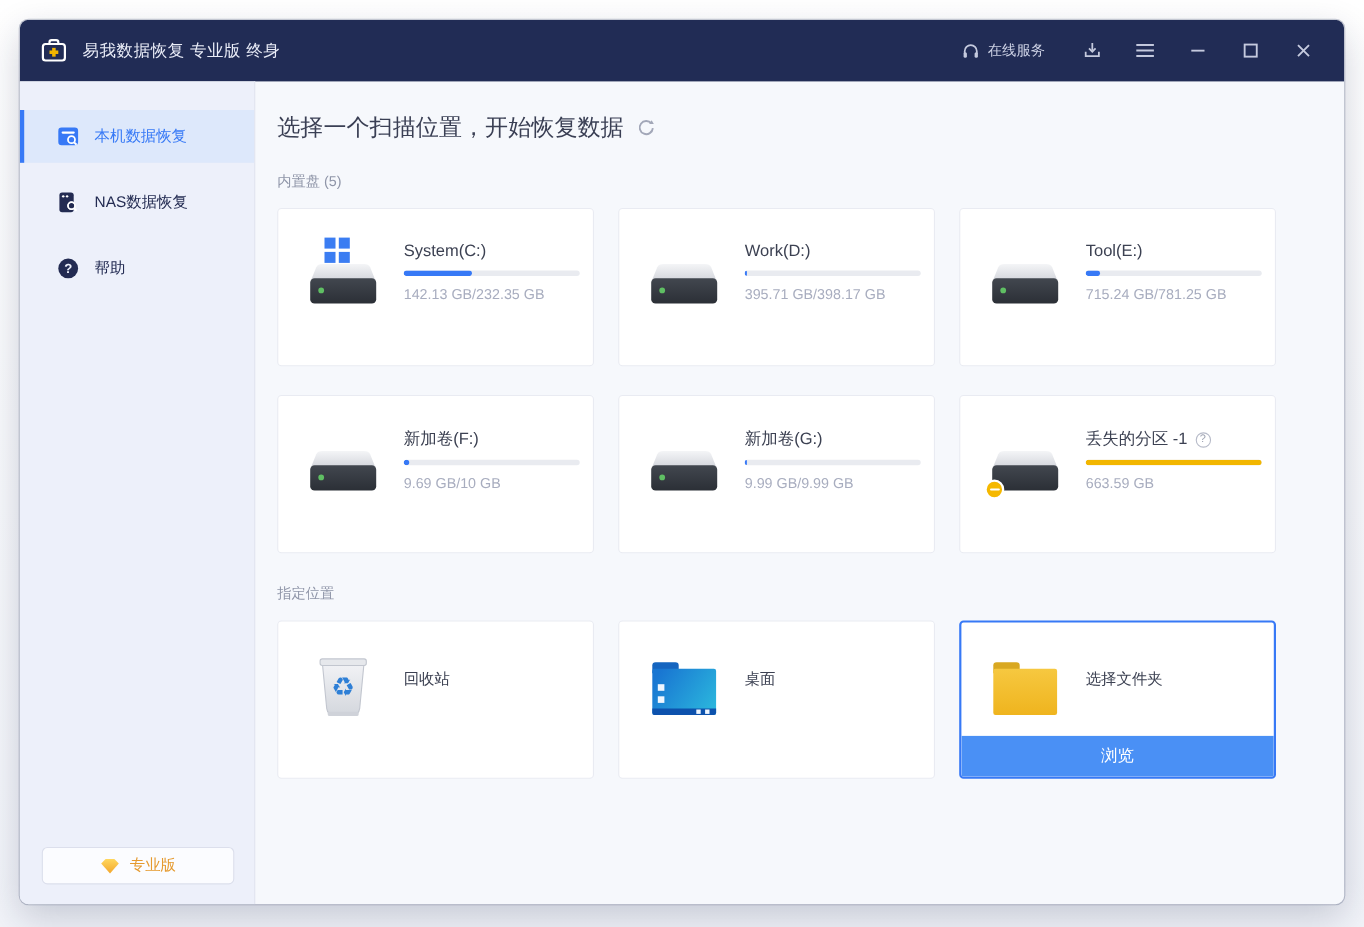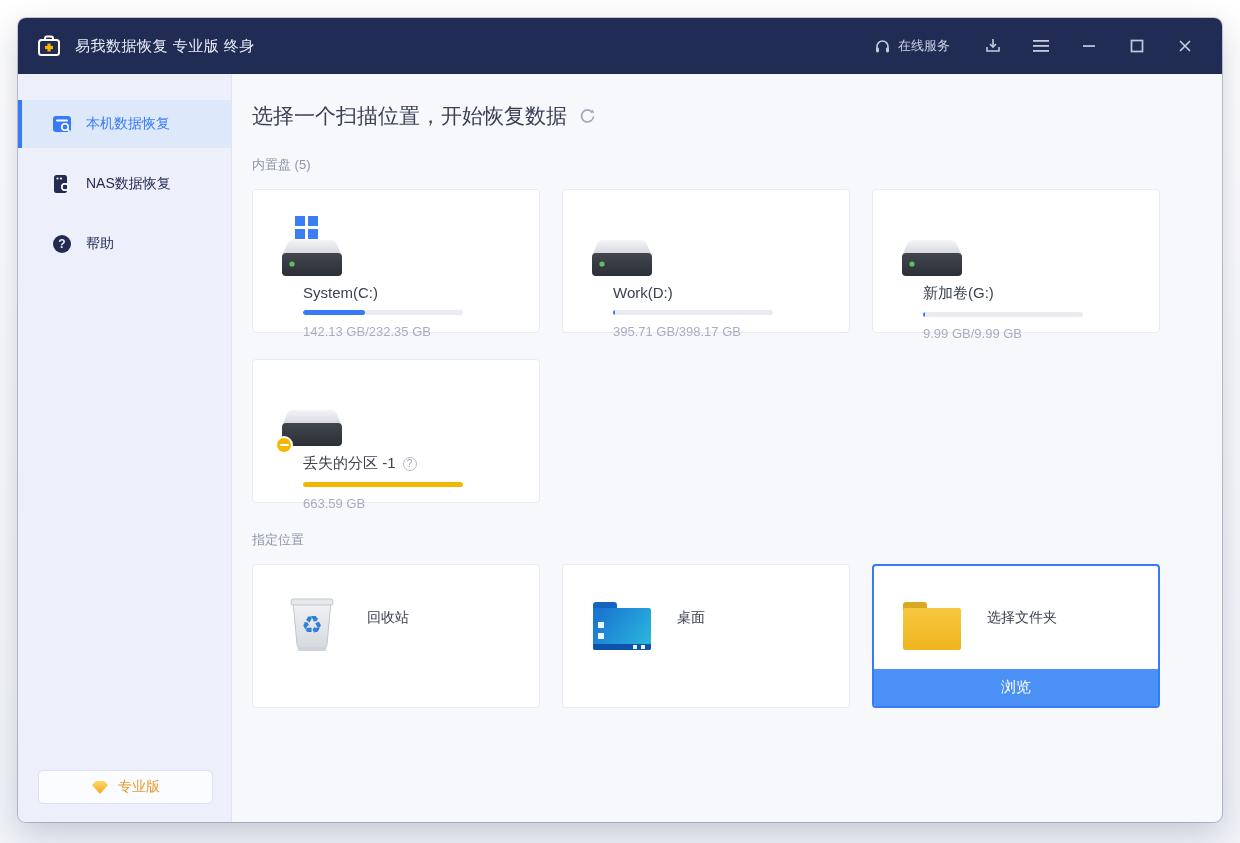--- a/index.html
+++ b/index.html
@@ -56,21 +56,21 @@
   .main { flex:1; padding:28px 22px 0 20px; overflow:hidden; }
   .main-title-row { display:flex; align-items:center; gap:12px; margin-bottom:26px; }
   .main-title { font-size:21px; color:#3a3f54; font-weight:500; }
   .refresh { cursor:pointer; display:flex; }
   .section-label { font-size:13px; color:#8f95a8; margin-bottom:15px; }
   .grid { display:grid; grid-template-columns:repeat(3,288px); gap:26px 22px; margin-bottom:28px; }
   .card {
     width:288px; height:144px; background:#ffffff; border:1px solid #e9ebf2;
     border-radius:4px; cursor:pointer; position:relative;
   }
-  .drive-card { padding:28px 0 0 28px; display:flex;flex-direction:column; }
+  .drive-card { padding:28px 0 0 28px; display:flex; }
   .drive-ico-wrap { width:64px; height:64px; position:relative; flex:0 0 auto; }
   .drive-svg { position:absolute; left:0; bottom:4px; }
   .win-logo { position:absolute; left:14px; top:-2px; width:24px; height:24px;
     display:grid; grid-template-columns:10px 10px; grid-template-rows:10px 10px; gap:3px; }
   .win-logo span { background:#3b7df2; }
   .lost-badge {
     position:absolute; left:-6px; bottom:-2px; width:18px; height:18px; border-radius:50%;
     background:#f5b800; border:2px solid #ffffff; display:flex; align-items:center; justify-content:center;
   }
   .lost-badge::after { content:""; width:9px; height:2.5px; background:#ffffff; border-radius:1px; }
@@ -279,21 +279,57 @@
             <div class="drive-name-row">
                 <span class="drive-name">Work(D:)</span>
               </div>
             <div class="bar">
                 <div class="fill" style="width: 1.5%;"></div>
               </div>
             <div class="capacity">395.71 GB/398.17 GB</div>
           </div>
         </div>
 
-
+        <div class="card drive-card">
+          <div class="drive-ico-wrap">
+            <svg class="drive-svg" width="62" height="42" viewBox="0 0 62 42">
+              <path d="M12 4 h38 q4 0 5.5 3 l4.5 11 h-58 l4.5-11 q1.5-3 5.5-3 z" fill="url(#lid)"></path>
+              <rect x="1" y="17" width="60" height="23" rx="4" fill="url(#bod)"></rect>
+              <circle cx="11" cy="28" r="2.6" fill="#5fbf63"></circle>
+            </svg>
+          </div>
+          <div class="drive-info">
+            <div class="drive-name-row">
+                <span class="drive-name">Tool(E:)</span>
+              </div>
+            <div class="bar">
+                <div class="fill" style="width: 8.4%;"></div>
+              </div>
+            <div class="capacity">715.24 GB/781.25 GB</div>
+          </div>
+        </div>
+
+        <div class="card drive-card">
+          <div class="drive-ico-wrap">
+            <svg class="drive-svg" width="62" height="42" viewBox="0 0 62 42">
+              <path d="M12 4 h38 q4 0 5.5 3 l4.5 11 h-58 l4.5-11 q1.5-3 5.5-3 z" fill="url(#lid)"></path>
+              <rect x="1" y="17" width="60" height="23" rx="4" fill="url(#bod)"></rect>
+              <circle cx="11" cy="28" r="2.6" fill="#5fbf63"></circle>
+            </svg>
+          </div>
+          <div class="drive-info">
+            <div class="drive-name-row">
+                <span class="drive-name">新加卷(F:)</span>
+              </div>
+            <div class="bar">
+                <div class="fill" style="width: 3.1%;"></div>
+              </div>
+            <div class="capacity">9.69 GB/10 GB</div>
+          </div>
+        </div>
 
         <div class="card drive-card">
           <div class="drive-ico-wrap">
             <svg class="drive-svg" width="62" height="42" viewBox="0 0 62 42">
               <path d="M12 4 h38 q4 0 5.5 3 l4.5 11 h-58 l4.5-11 q1.5-3 5.5-3 z" fill="url(#lid)"></path>
               <rect x="1" y="17" width="60" height="23" rx="4" fill="url(#bod)"></rect>
               <circle cx="11" cy="28" r="2.6" fill="#5fbf63"></circle>
             </svg>
           </div>
           <div class="drive-info">

